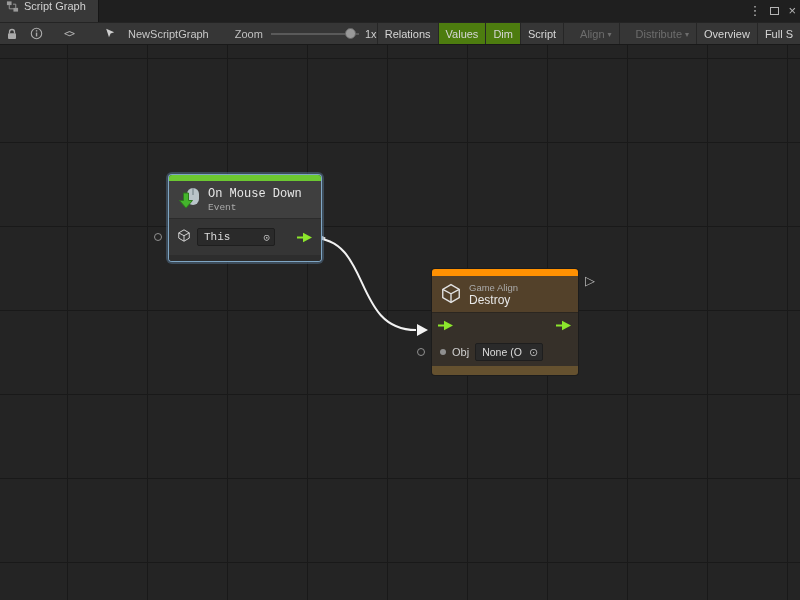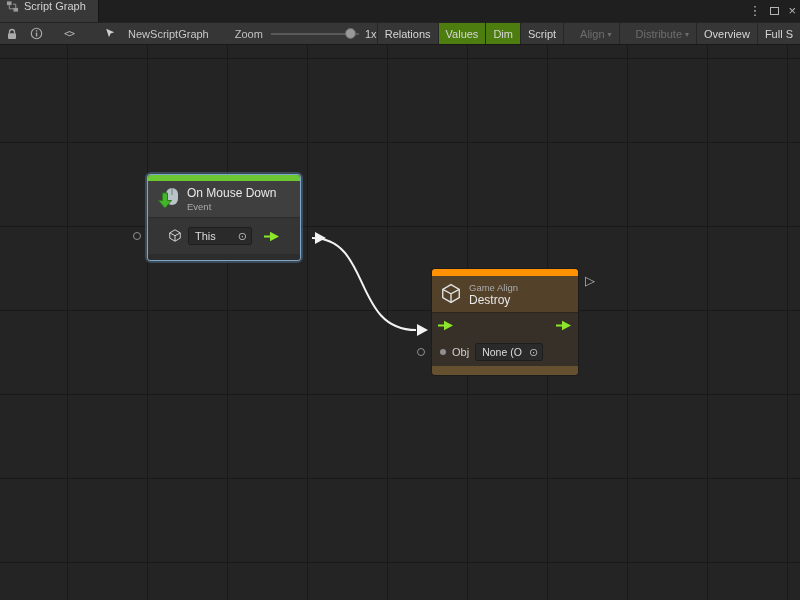--- a/index.html
+++ b/index.html
@@ -47,33 +47,33 @@
   .wires { position:absolute; inset:0; z-index:1; pointer-events:none; }
 
   
   .node { position:absolute; z-index:2; border-radius:3px; font-size:11px; }
   .node .accent { height:6px; border-radius:3px 3px 0 0; }
   .node .head { display:flex; align-items:center; gap:7px; padding:5px 8px; }
   .node .title { font-size:12px; color:#e8e8e8; }
   .node .subtitle { font-size:9.5px; color:#aaa; margin-top:1px; }
   .node .footer { height:6px; border-radius:0 0 3px 3px; }
 
-  .node-event { left:148px; top:130px; width:152px; box-shadow:0 0 0 1px #7fa6c4, 0 0 0 3px rgba(90,125,155,.45); }
+  .node-event { left:169px; top:130px; width:152px; box-shadow:0 0 0 1px #7fa6c4, 0 0 0 3px rgba(90,125,155,.45);font-family:Liberation Mono, monospace; }
   .node-event .head { background:#3f3f3f; }
   .node-event .body { background:#353535; border-top:1px solid #2b2b2b; }
   .node-event .footer { background:#2d2d2d; }
 
   .node-destroy { left:432px; top:224px; width:146px; box-shadow:0 0 0 1px #1c1c1c; }
   .node-destroy .accent { height:7px; }
   .node-destroy .head { background:#53412a; }
   .node-destroy .body1 { background:#363029; border-top:1px solid #2b2620; display:flex; align-items:center; justify-content:space-between; height:26px; padding:0 6px; }
   .node-destroy .body2 { background:#363029; display:flex; align-items:center; gap:6px; height:28px; padding:0 8px; }
   .node-destroy .footer { background:#65512f; height:9px; }
 
-  .row { position:relative; display:flex; align-items:center; gap:6px; height:36px; padding:0 20px; }
+  .row { position:relative; display:flex; align-items:center; gap:6px; height:36px; padding:0 8px; }
   .field { display:flex; align-items:center; justify-content:space-between; gap:4px; background:#2a2a2a; border:1px solid #1e1e1e; border-radius:2px; height:18px; padding:0 4px 0 6px; color:#dcdcdc; }
   .field .picker { color:#bbb; font-size:11px; }
   .f-this { width:78px; }
   .f-obj { width:68px; font-size:10.5px; }
   .spacer { flex:1; }
   .dot { width:6px; height:6px; border-radius:50%; background:#8f8f8f; }
   .obj-label { color:#cfcfcf; }
 
   .port-circle { position:absolute; width:8px; height:8px; border-radius:50%; border:1px solid #909090; background:transparent; }
   .pc-event { left:-15px; top:14px; }

